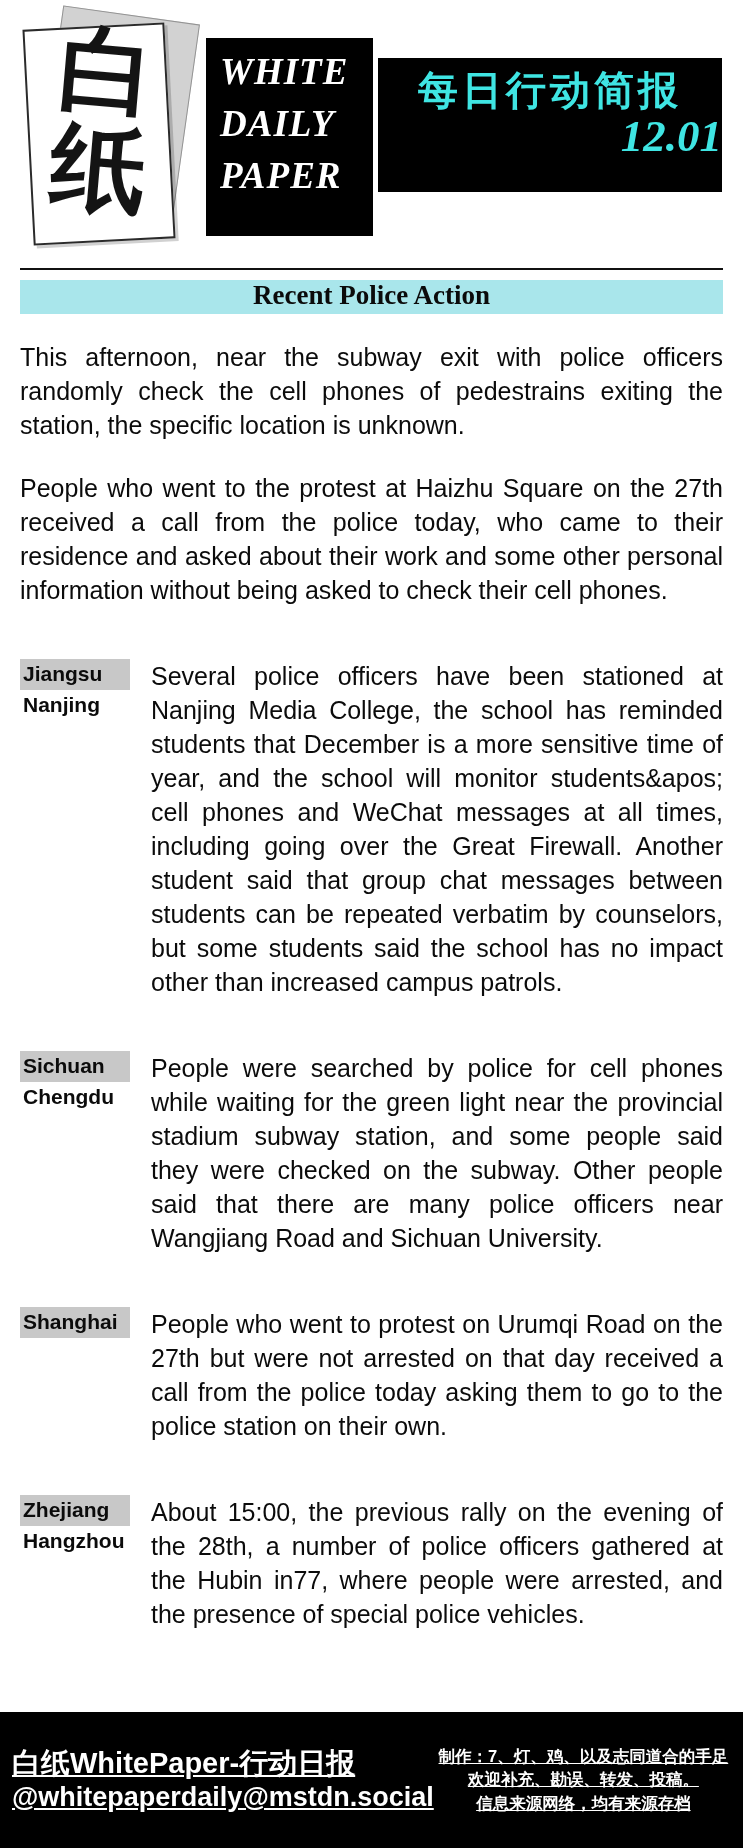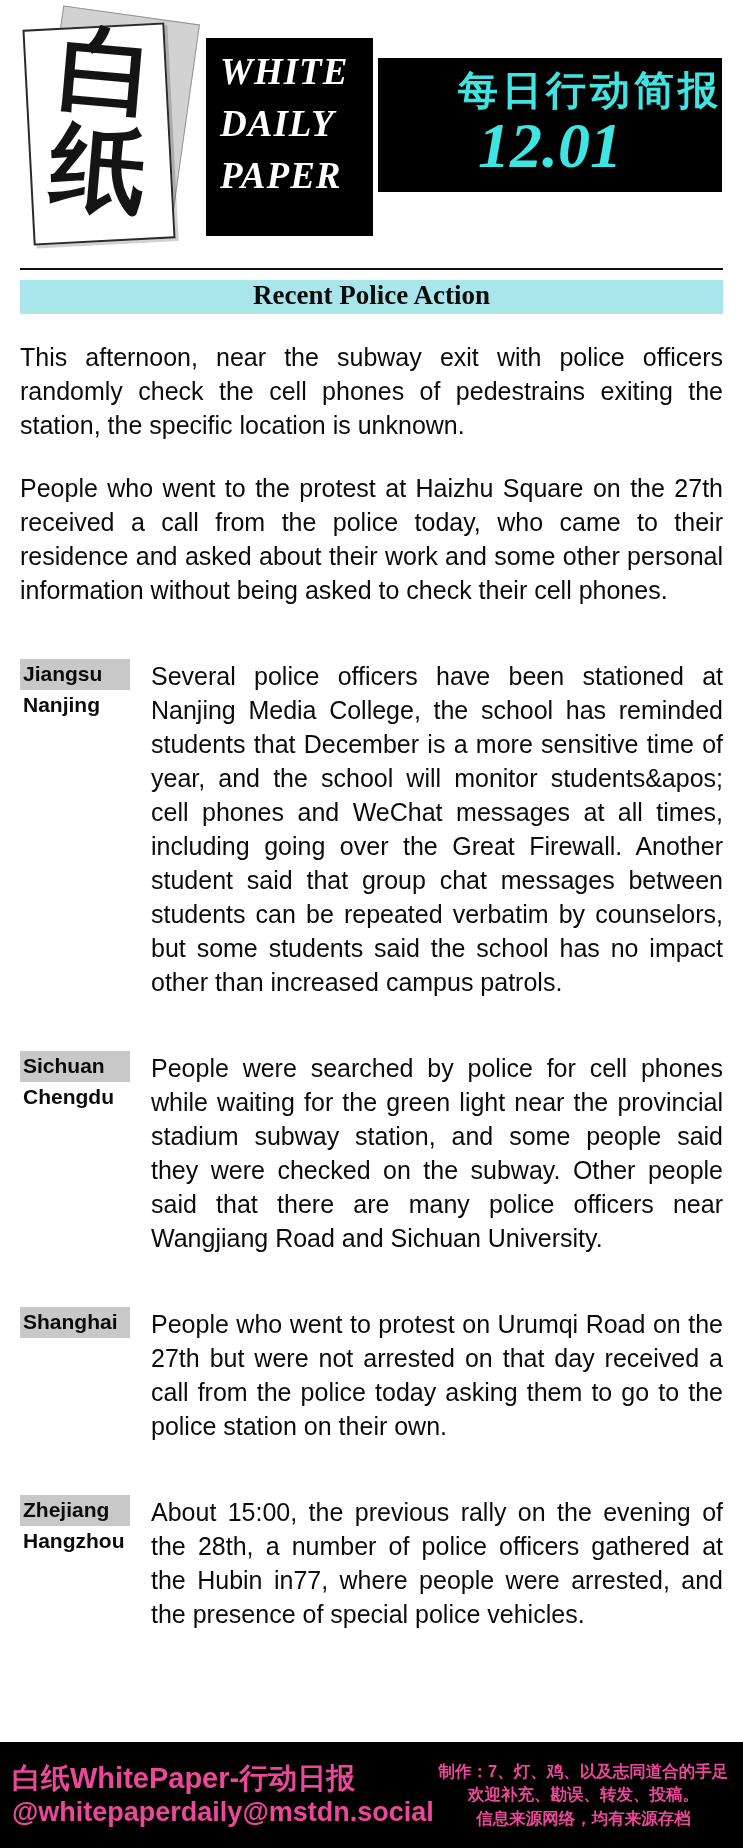--- a/index.html
+++ b/index.html
@@ -45,27 +45,27 @@
     font-size:37px; line-height:1.4; letter-spacing:1px;
   }
 
   .date-box {
     position:absolute; left:378px; top:58px; width:344px; height:134px;
     background:#000; text-align:center;
   }
   .date-subtitle {
     margin-top:10px;
     color:var(--accent-cyan,#3fe5e3);
-    font-weight:bold; font-size:40px; line-height:1.1; letter-spacing:4px;text-align:right;
+    font-weight:bold; font-size:40px; line-height:1.1; letter-spacing:4px;
   }
   .date-number {
     margin-top:2px;
     color:var(--accent-cyan,#3fe5e3);
     font-family:"Liberation Serif", serif; font-style:italic; font-weight:bold;
-    font-size:64px; line-height:1;
+    font-size:45px; line-height:1;text-align:right;
   }
 
   
   .divider { margin:10px 20px 0; border:none; border-top:2px solid #111; }
   .band {
     margin:10px 20px 0;
     background:var(--band-cyan,#a9e6eb);
     text-align:center;
     font-family:"Liberation Serif", serif; font-weight:bold;
     font-size:27px; line-height:1.1;
@@ -87,24 +87,25 @@
   .body-col { flex:1 1 auto; }
   .body-col p {
     font-size:25px; line-height:1.36;
     text-align:justify;
     margin:0 0 29px;
   }
   .body-col p:last-child { margin-bottom:0; }
 
   
   .footer {
-    position:absolute; left:0; right:0; bottom:0; height:106px;
-    background:#000; color:#ec4899;
+    position:absolute; left:0; right:0; bottom:0; height:136px;
+    background:#000; color:#ffffff;
     display:flex; align-items:center; justify-content:space-between;
     padding:0 10px 0 12px;
+    text-decoration:underline;
   }
   .footer-left { display:flex; flex-direction:column; justify-content:center; }
   .footer-brand { font-weight:bold; font-size:29px; line-height:1.2; }
   .footer-handle { font-weight:bold; font-size:27px; line-height:1.2; }
   .footer-credits {
     width:372px; text-align:center;
     font-weight:bold; font-size:16.5px; line-height:1.4;
   }
   .footer-credits div { white-space:nowrap; }
 </style>

